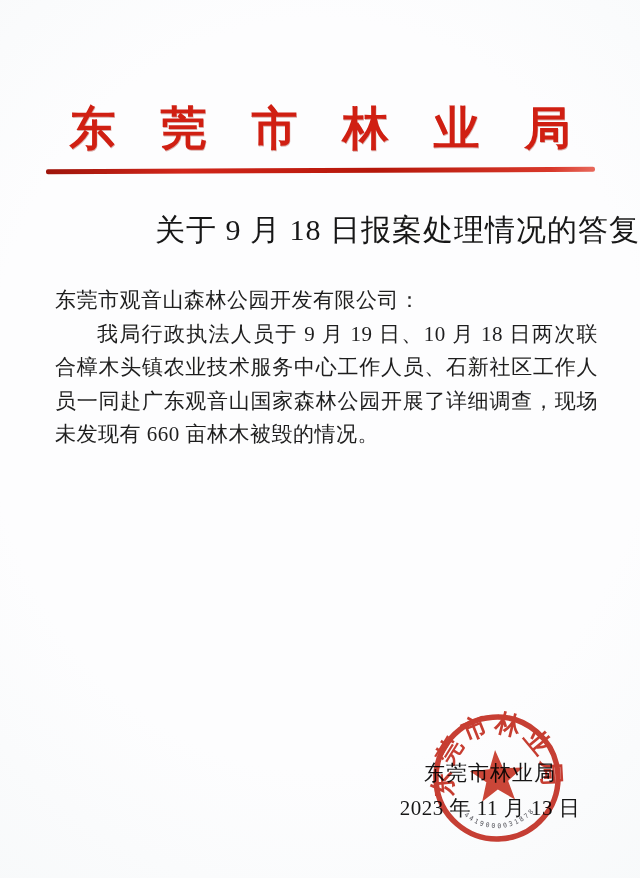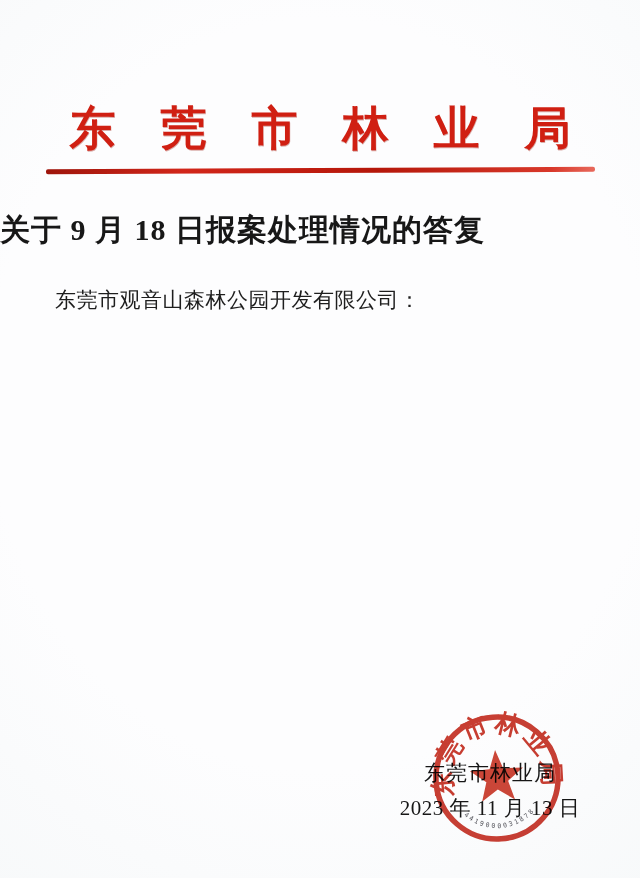--- a/index.html
+++ b/index.html
@@ -24,22 +24,22 @@
   }
   .red-rule {
     margin:13px auto 0 auto; width:549px; height:5px;
     background: linear-gradient(to right, #9e150b, #d2261a 25%, #b5170a 60%, #d8382a 92%, #e8695c);
     border-radius:2px;
     transform: rotate(-0.25deg);
   }
   .doc-title {
     margin-top:39px;
     color:#171717;
-    font-size:30px; font-weight:bold; line-height:36px;
-    text-align:left; letter-spacing:1px;
+    font-size:30px; font-weight:normal; line-height:36px;
+    text-align:right; letter-spacing:1px;
     white-space:nowrap;
   }
   .body-block {
     margin-top:36px;
     padding-left:55px; padding-right:42px;
     color:#1e1e1e;
     font-size:21px; line-height:33.5px;
     text-align:justify; text-justify:inter-character;
     letter-spacing:0.5px;
   }
@@ -65,20 +65,21 @@
   <div class="page">
 
     <div class="agency-header">东莞市林业局</div>
 
     <div class="red-rule"></div>
 
     <div class="doc-title">关于 9 月 18 日报案处理情况的答复</div>
 
     <div class="body-block">
       <p>东莞市观音山森林公园开发有限公司：</p>
+      <p class="indent">我局行政执法人员于 9 月 19 日、10 月 18 日两次联合樟木头镇农业技术服务中心工作人员、石新社区工作人员一同赴广东观音山国家森林公园开展了详细调查，现场未发现有 660 亩林木被毁的情况。</p>
     </div>
 
     <div class="signature">
       <div class="sig-agency">东莞市林业局</div>
       <div class="sig-date">2023 年 11 月 13 日</div>
     </div>
 
     <svg class="seal" viewBox="0 0 144 144">
       <circle cx="72" cy="72" r="61" fill="none" stroke="#c32a1d" stroke-width="5.5"></circle>
       <path d="M72 44 L78.8 62.7 L98.6 63.3 L82.9 75.6 L88.5 94.7 L72 83.5 L55.5 94.7 L61.1 75.6 L45.4 63.3 L65.2 62.7 Z" fill="#c93322"></path>

